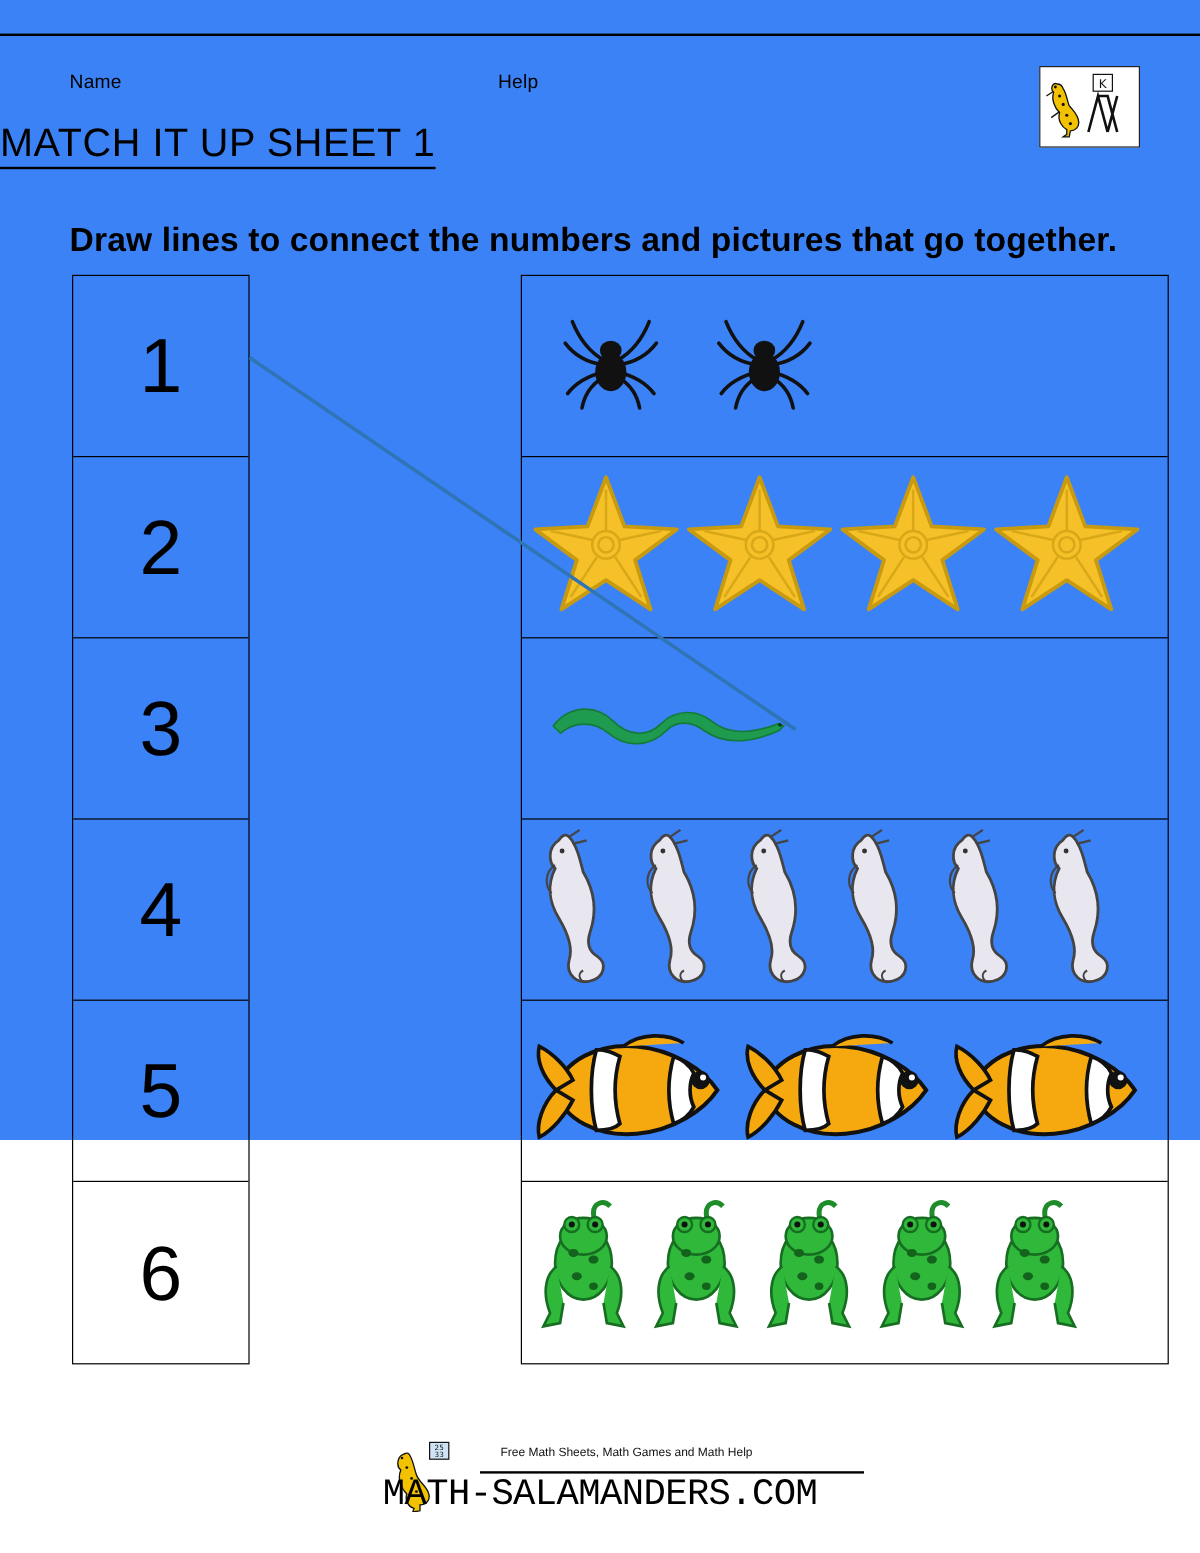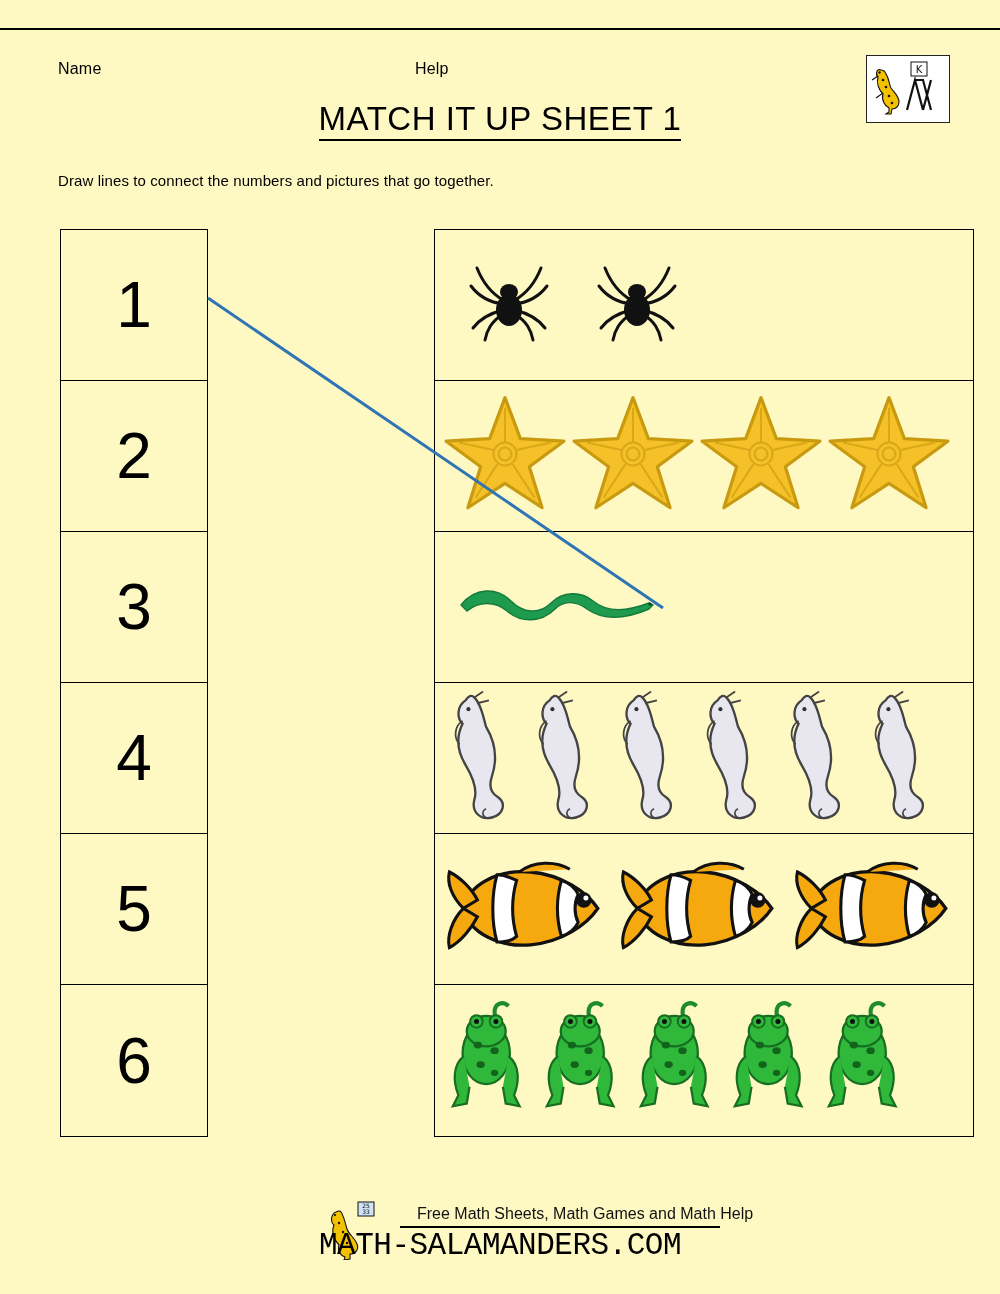--- a/index.html
+++ b/index.html
@@ -11,22 +11,22 @@
     width: 1000px;
     height: 1294px;
     font-family: "Liberation Sans", sans-serif;
     color: #000000;
     position: relative;
     overflow: hidden;
   }
   .page {
     position: relative;
     width: 1000px;
-    height: 1294px;
-    background: #fef9c3;
+    height: 950px;
+    background: #3b82f6;
   }
   .top-rule {
     position: absolute;
     left: 0;
     top: 28px;
     width: 1000px;
     height: 2px;
     background: #000000;
   }
   .name-label {
@@ -51,35 +51,35 @@
     height: 66px;
     border: 1px solid #222222;
     background: #ffffff;
     overflow: hidden;
   }
   .title {
     position: absolute;
     left: 0;
     top: 100px;
     width: 1000px;
-    text-align: center;
     font-size: 33px;
     font-weight: normal;
     letter-spacing: 0.5px;
   }
   .title span {
     border-bottom: 2px solid #000;
     padding-bottom: 2px;
   }
   .instructions {
     position: absolute;
     left: 58px;
-    top: 172px;
-    font-size: 15px;
+    top: 184px;
+    font-size: 28px;
     letter-spacing: 0.1px;
+    font-weight: bold;
   }
   
   .num-col {
     position: absolute;
     left: 60px;
     top: 229px;
     width: 148px;
     border: 1px solid #000000;
     box-sizing: border-box;
   }
@@ -123,21 +123,21 @@
     left: 0;
     top: 0;
     width: 1000px;
     height: 1294px;
     pointer-events: none;
   }
   .footer-tag {
     position: absolute;
     left: 417px;
     top: 1205px;
-    font-size: 16px;
+    font-size: 10px;
     color: #111;
     white-space: nowrap;
   }
   .footer-rule {
     position: absolute;
     left: 400px;
     top: 1226px;
     width: 320px;
     height: 2px;
     background: #000;

